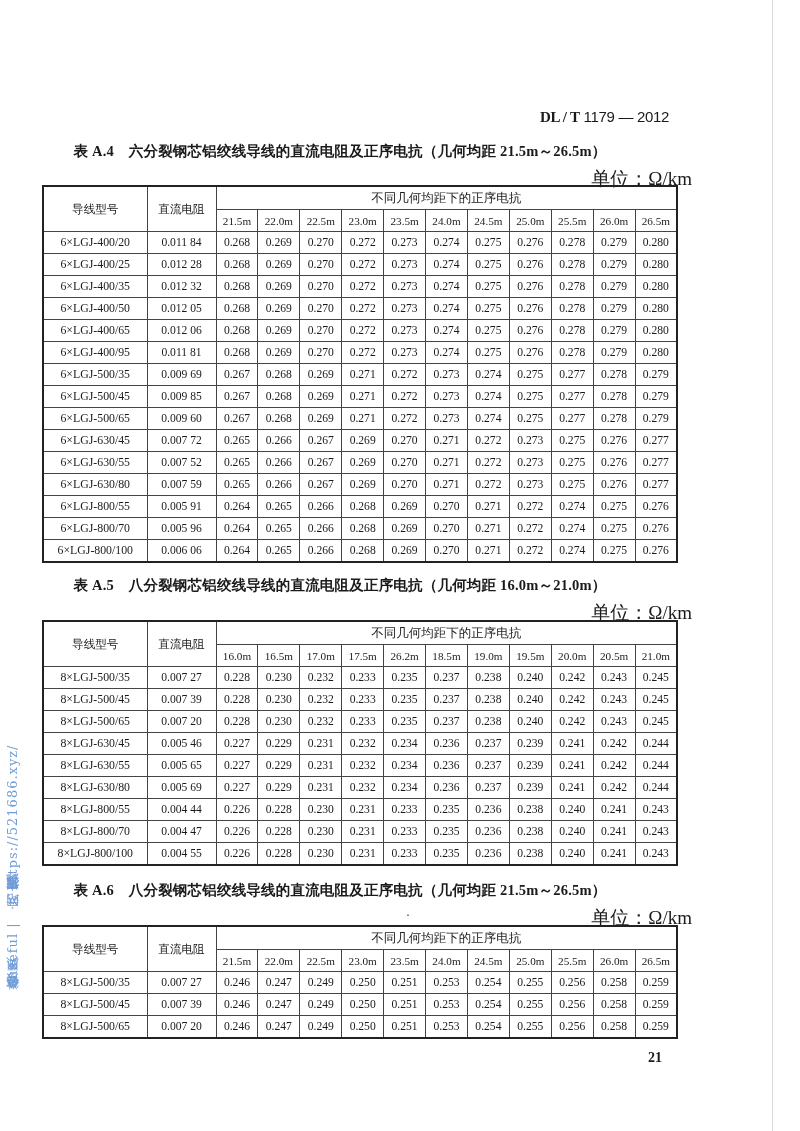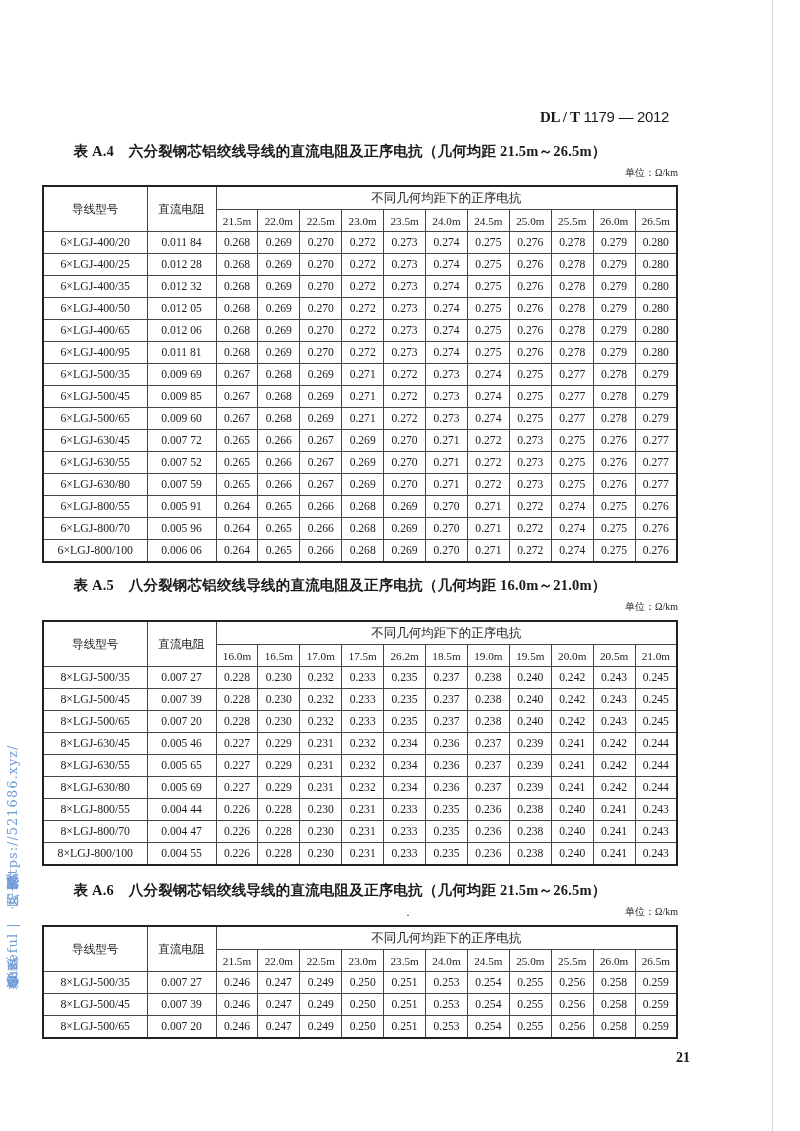--- a/index.html
+++ b/index.html
@@ -18,21 +18,21 @@
     font-family: "Liberation Sans", "DejaVu Sans", sans-serif;
     font-size: 15px; letter-spacing: -0.3px;
   }
   .doc-code b { font-family: "Liberation Serif", serif; }
   .caption {
     position: absolute; left: 0; width: 664px; text-align: center;
     font-size: 14.5px; font-weight: bold; letter-spacing: 0.2px;
     padding-left: 16px; box-sizing: border-box;
   }
   .unit {
-    position: absolute; right: 122px; font-size: 10px;
+    position: absolute; right: 108px; font-size: 19px;
   }
   table.rt {
     position: absolute; left: 42px; width: 636px;
     border-collapse: collapse; table-layout: fixed;
     border: 2px solid #222;
     font-size: 11.6px;
   }
   table.rt td, table.rt th {
     border: 1px solid #444; text-align: center; padding: 0;
     font-weight: normal; white-space: nowrap; overflow: hidden;
@@ -45,21 +45,21 @@
   table.rt td.model { font-size: 11.8px; }
   table.rt .hdr-title { font-size: 12.5px; }
   .watermark {
     position: absolute; left: 4px; top: 500px;
     writing-mode: vertical-rl; transform: rotate(180deg);
     font-size: 13px; color: #6f9bd6; letter-spacing: 1px;
     height: 500px; white-space: nowrap;
     font-family: "DejaVu Serif", serif;
   }
   .page-no {
-    position: absolute; left: 648px; top: 1050px; font-size: 14px; font-weight: bold; margin-left: 28px;
+    position: absolute; left: 648px; top: 1050px; font-size: 14px; font-weight: bold;
   }
   .stray-dot {
     position: absolute; left: 406px; top: 908px; font-size: 12px;
   }
 </style>
 </head>
 <body>
 
 <div class="right-edge"></div>
 

